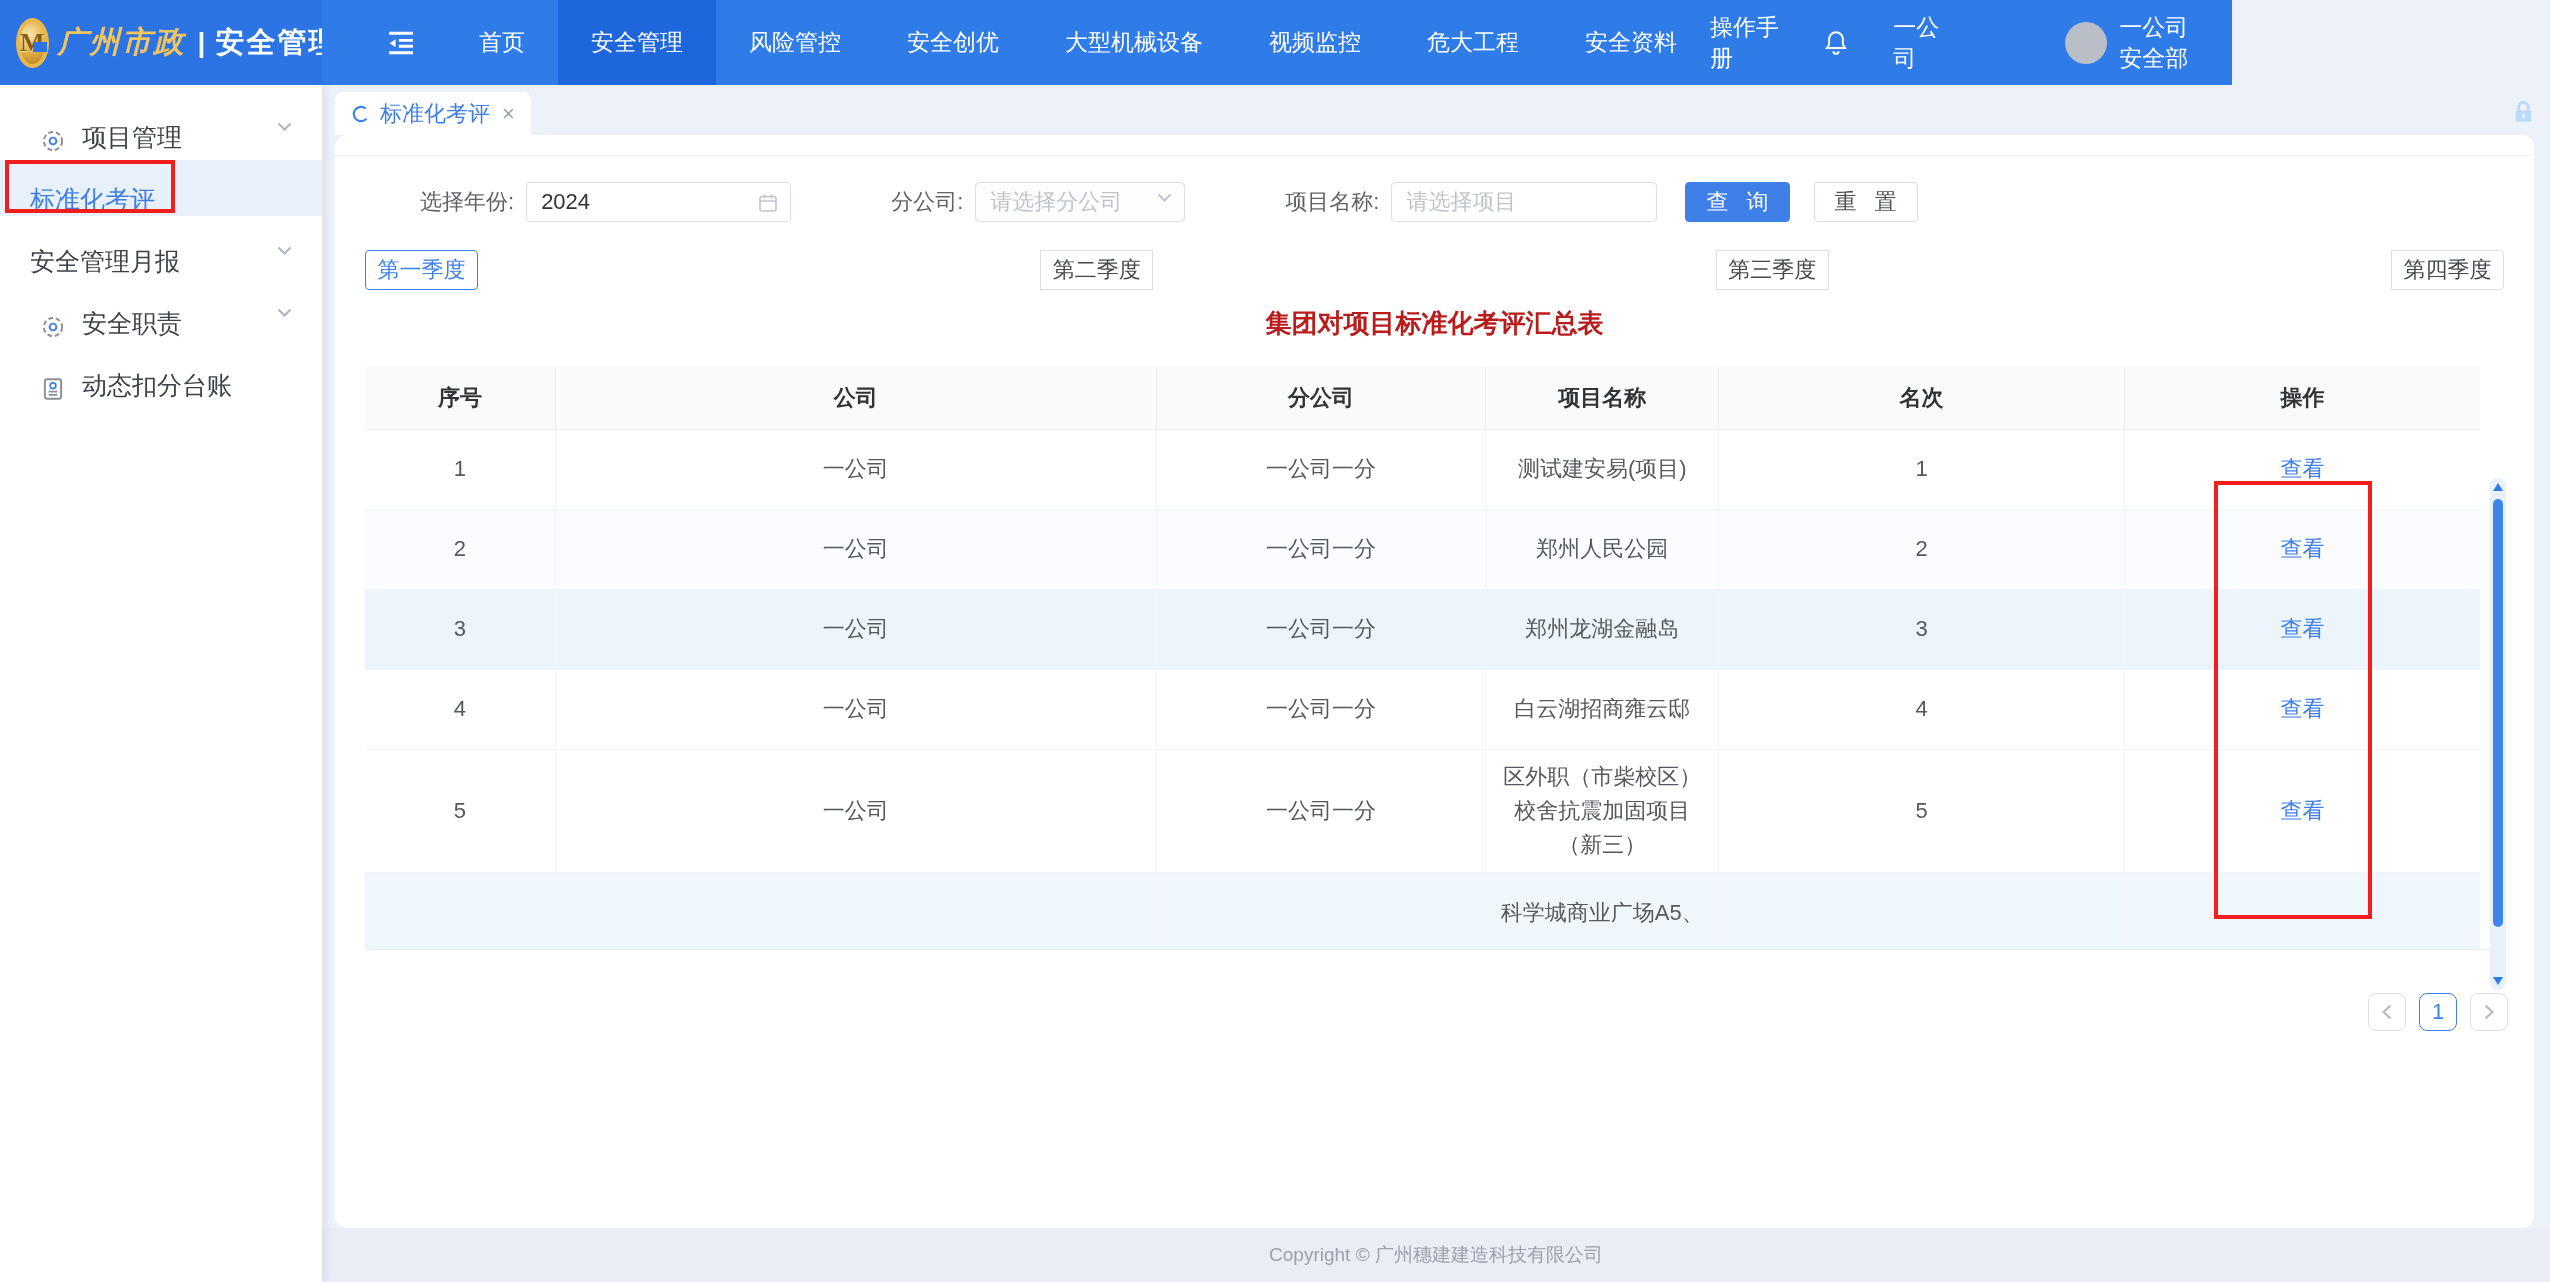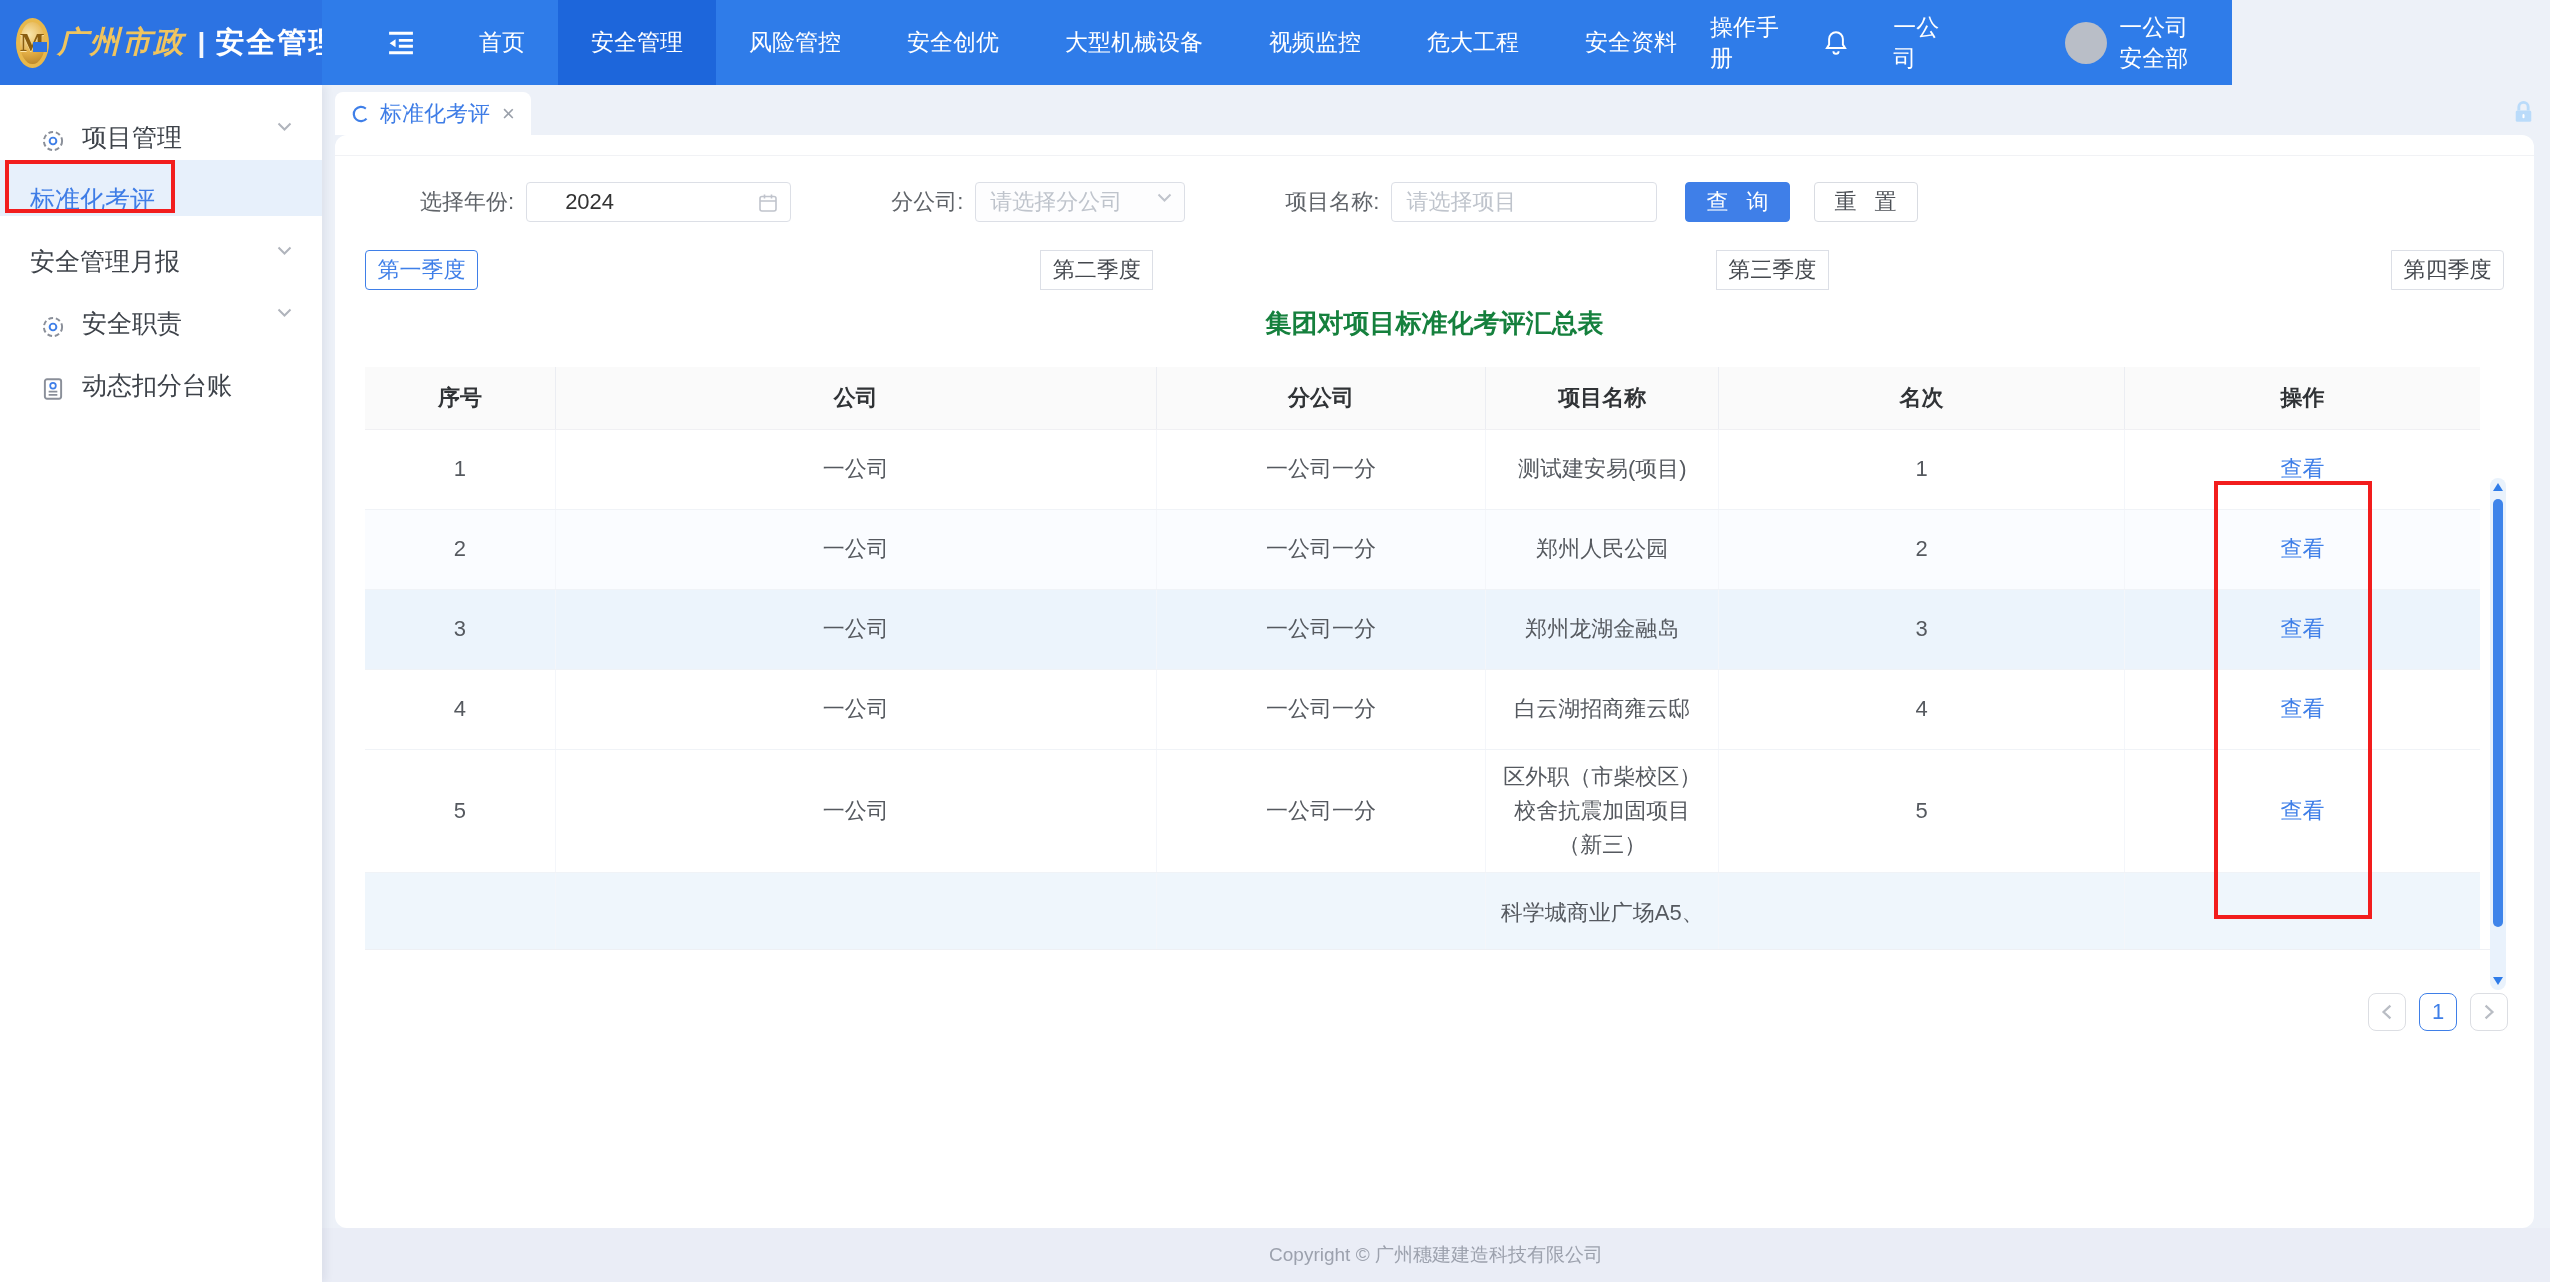--- a/index.html
+++ b/index.html
@@ -46,37 +46,37 @@
   .tab .tab-close { margin-left:12px; color:#9aa0aa; font-size:22px; line-height:1; cursor:pointer; }
   .lock { position:absolute; right:14px; top:14px; display:flex; }
   
   .card { position:absolute; left:335px; top:135px; width:2199px; height:1093px; background:#ffffff; border-radius:12px; padding:0 30px; }
   .card-heading { padding-top:27px; font-size:24px; font-weight:bold; color:#24282d; }
   .heading-divider { margin:20px -30px 0 -30px; border-bottom:1px solid #f1f2f5; }
   .filters { margin-top:26px; display:flex; align-items:center; font-size:22px; color:#5f6368; padding-left:55px; }
   .f-label { margin-right:12px; white-space:nowrap; }
   .f-gap { margin-left:100px; }
   .field { height:40px; border:1px solid #dcdfe6; border-radius:4px; background:#fff; display:flex; align-items:center; position:relative; }
-  .year-field { width:265px;padding-left:24px; }
+  .year-field { width:265px; }
   .year-field input { border:none; outline:none; width:210px; height:36px; padding:0 14px; font-size:22px; color:#333; font-family:inherit; background:transparent; }
   .field .f-icon { position:absolute; right:12px; top:10px; display:flex; }
   .select-field { width:210px; background:#fdfdfe; color:#bfc4cc; padding:0 14px; cursor:pointer; }
   .input-field { width:266px; }
   .input-field input { border:none; outline:none; width:100%; height:36px; padding:0 14px; font-size:22px; color:#333; font-family:inherit; background:transparent; }
   .input-field input::placeholder, .year-field input::placeholder { color:#bfc4cc; }
   .btn { height:40px; border-radius:4px; font-size:22px; letter-spacing:6px; padding:0 14px 0 20px; cursor:pointer; border:1px solid transparent; font-family:inherit; }
   .btn-primary { margin-left:28px; background:#3f7fe8; border-color:#3f7fe8; color:#ffffff; }
   .btn-plain { margin-left:24px; background:#ffffff; border-color:#d9dce2; color:#4c5056; }
   
   .quarters { margin-top:28px; display:flex; justify-content:space-between; }
   .q-btn { width:113px; height:40px; background:#ffffff; border:1px solid #dcdfe6; color:#44484e; font-size:22px; display:flex; align-items:center; justify-content:center; cursor:pointer; margin-left:-1px; position:relative; }
   .q-btn:first-child { border-radius:4px 0 0 4px; margin-left:0; }
   .q-btn:last-child { border-radius:0 4px 4px 0; }
   .q-btn.selected { border-color:#3f7fe8; color:#3f7fe8; z-index:2; border-radius:4px; }
-  .table-title { margin-top:16px; text-align:center; font-size:26px; font-weight:bold; color:#15803d; }
+  .table-title { margin-top:16px; text-align:center; font-size:26px; font-weight:bold; color:#b91c1c; }
   
   .table-wrap { margin-top:26px; }
   table { border-collapse:collapse; table-layout:fixed; width:2115px; }
   col.c1{width:9%} col.c2{width:28.4%} col.c3{width:15.6%} col.c4{width:11%} col.c5{width:19.2%} col.c6{width:16.8%}
   thead th { height:62px; background:#fafafa; font-size:22px; font-weight:bold; color:#303336; text-align:center;
              border-right:1px solid #ebedf2; border-bottom:1px solid #f0f0f3; }
   thead th:last-child { border-right:none; }
   .tbody-scroll { height:520px; overflow:hidden; border-bottom:1px solid #eef0f4; position:relative; }
   tbody td { font-size:22px; color:#55595f; text-align:center; border-bottom:1px solid #f0f3f7; border-right:1px solid #f4f6fa; padding:10px 14px; line-height:1.55; }
   tbody td:last-child { border-right:none; }

